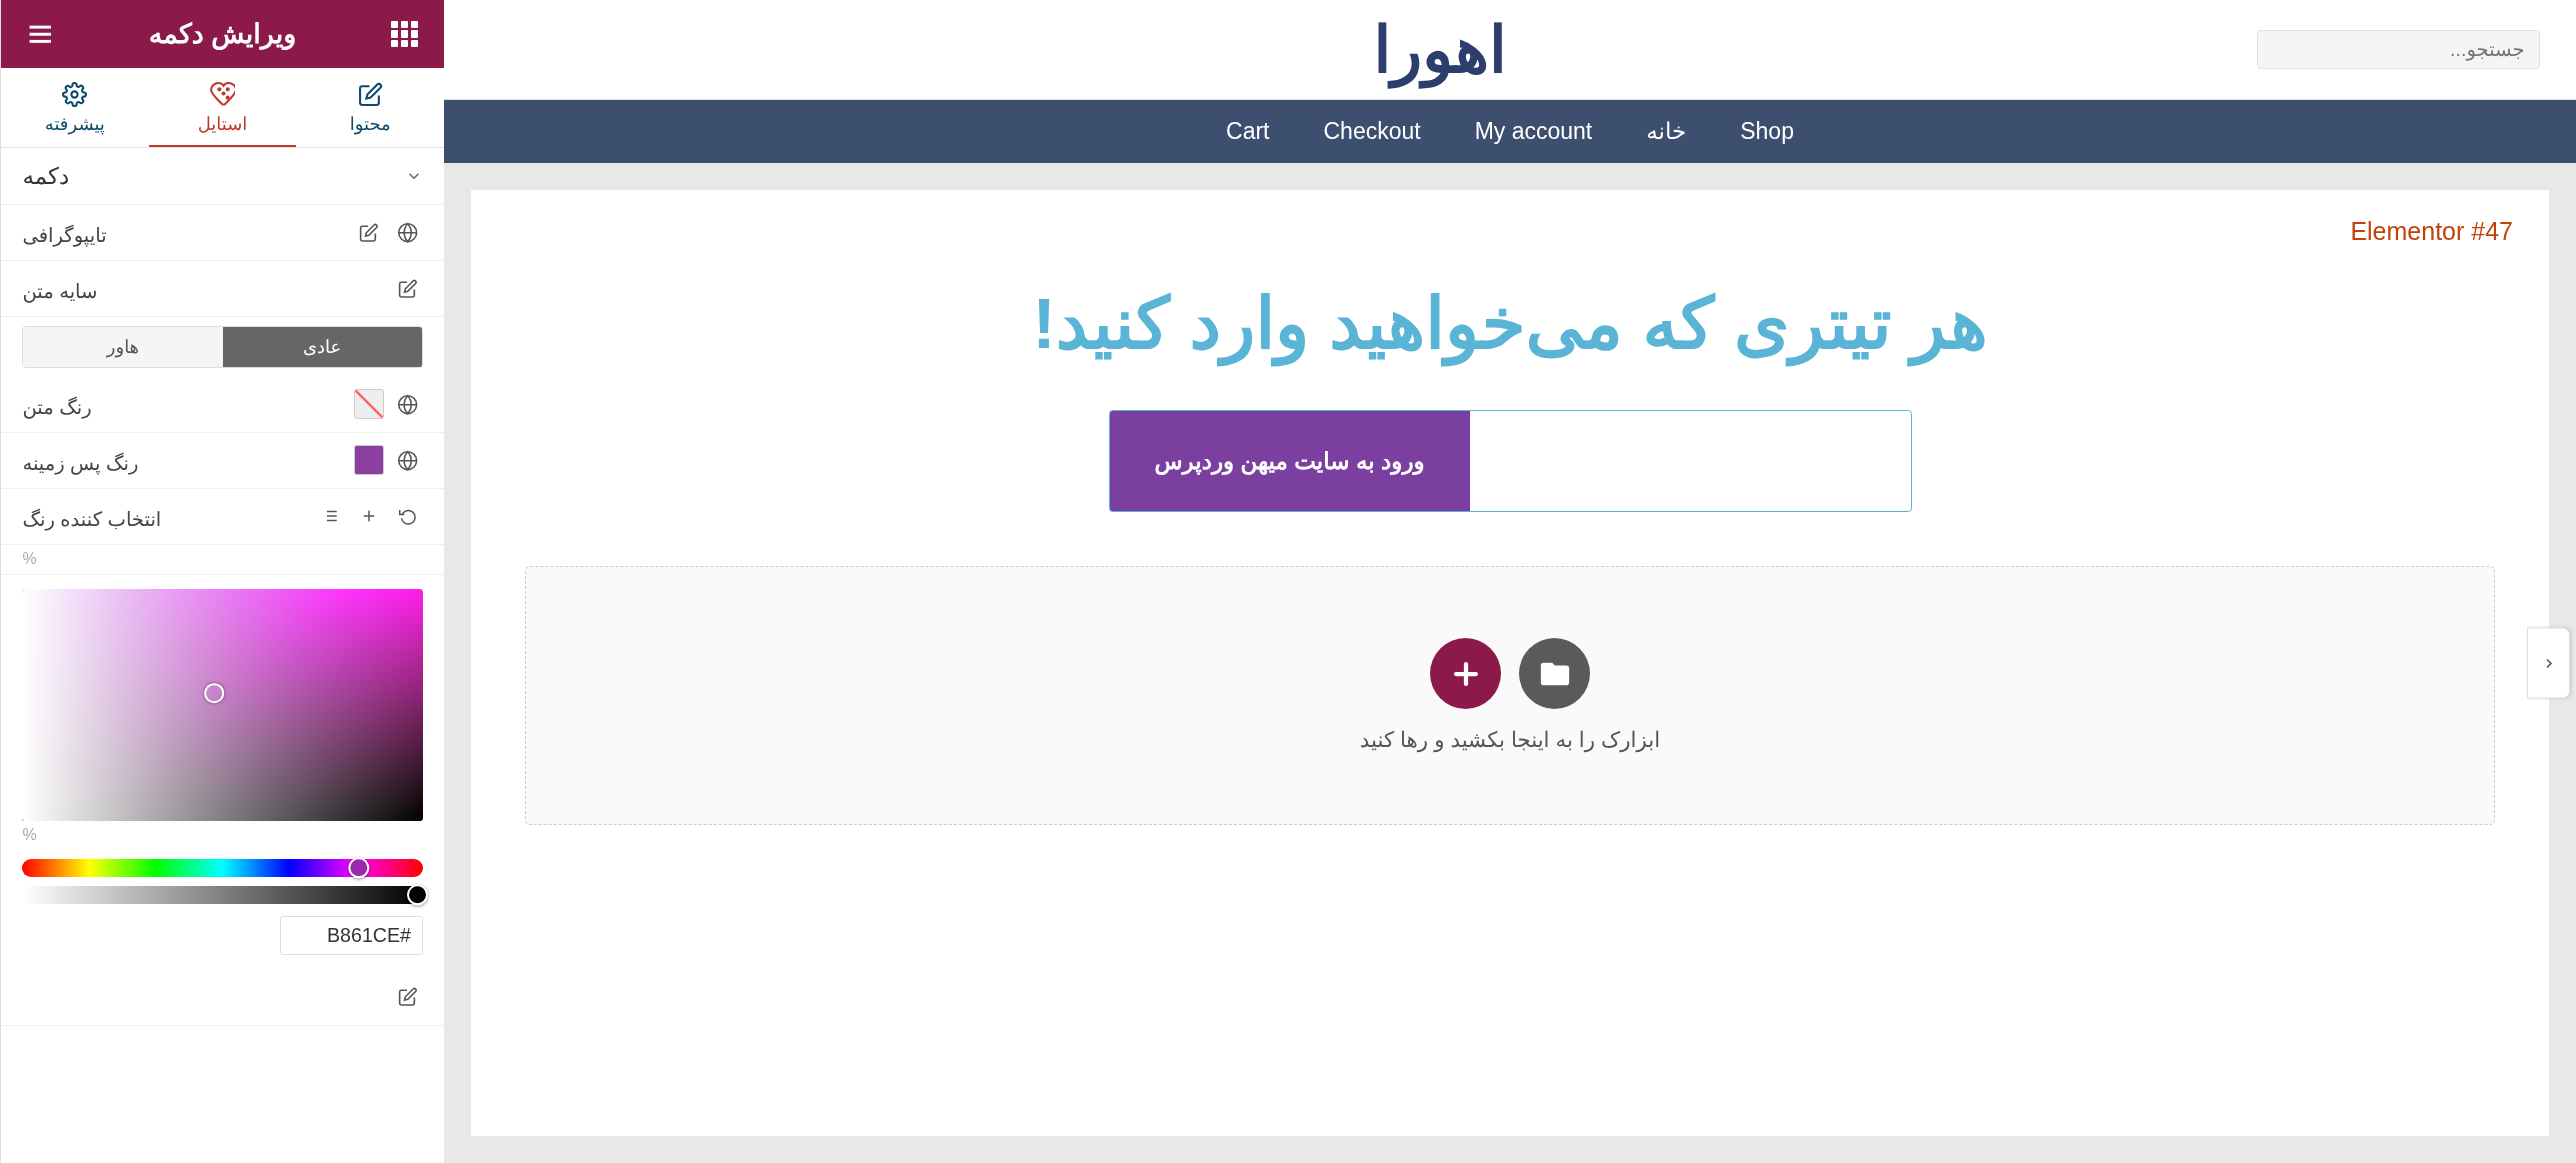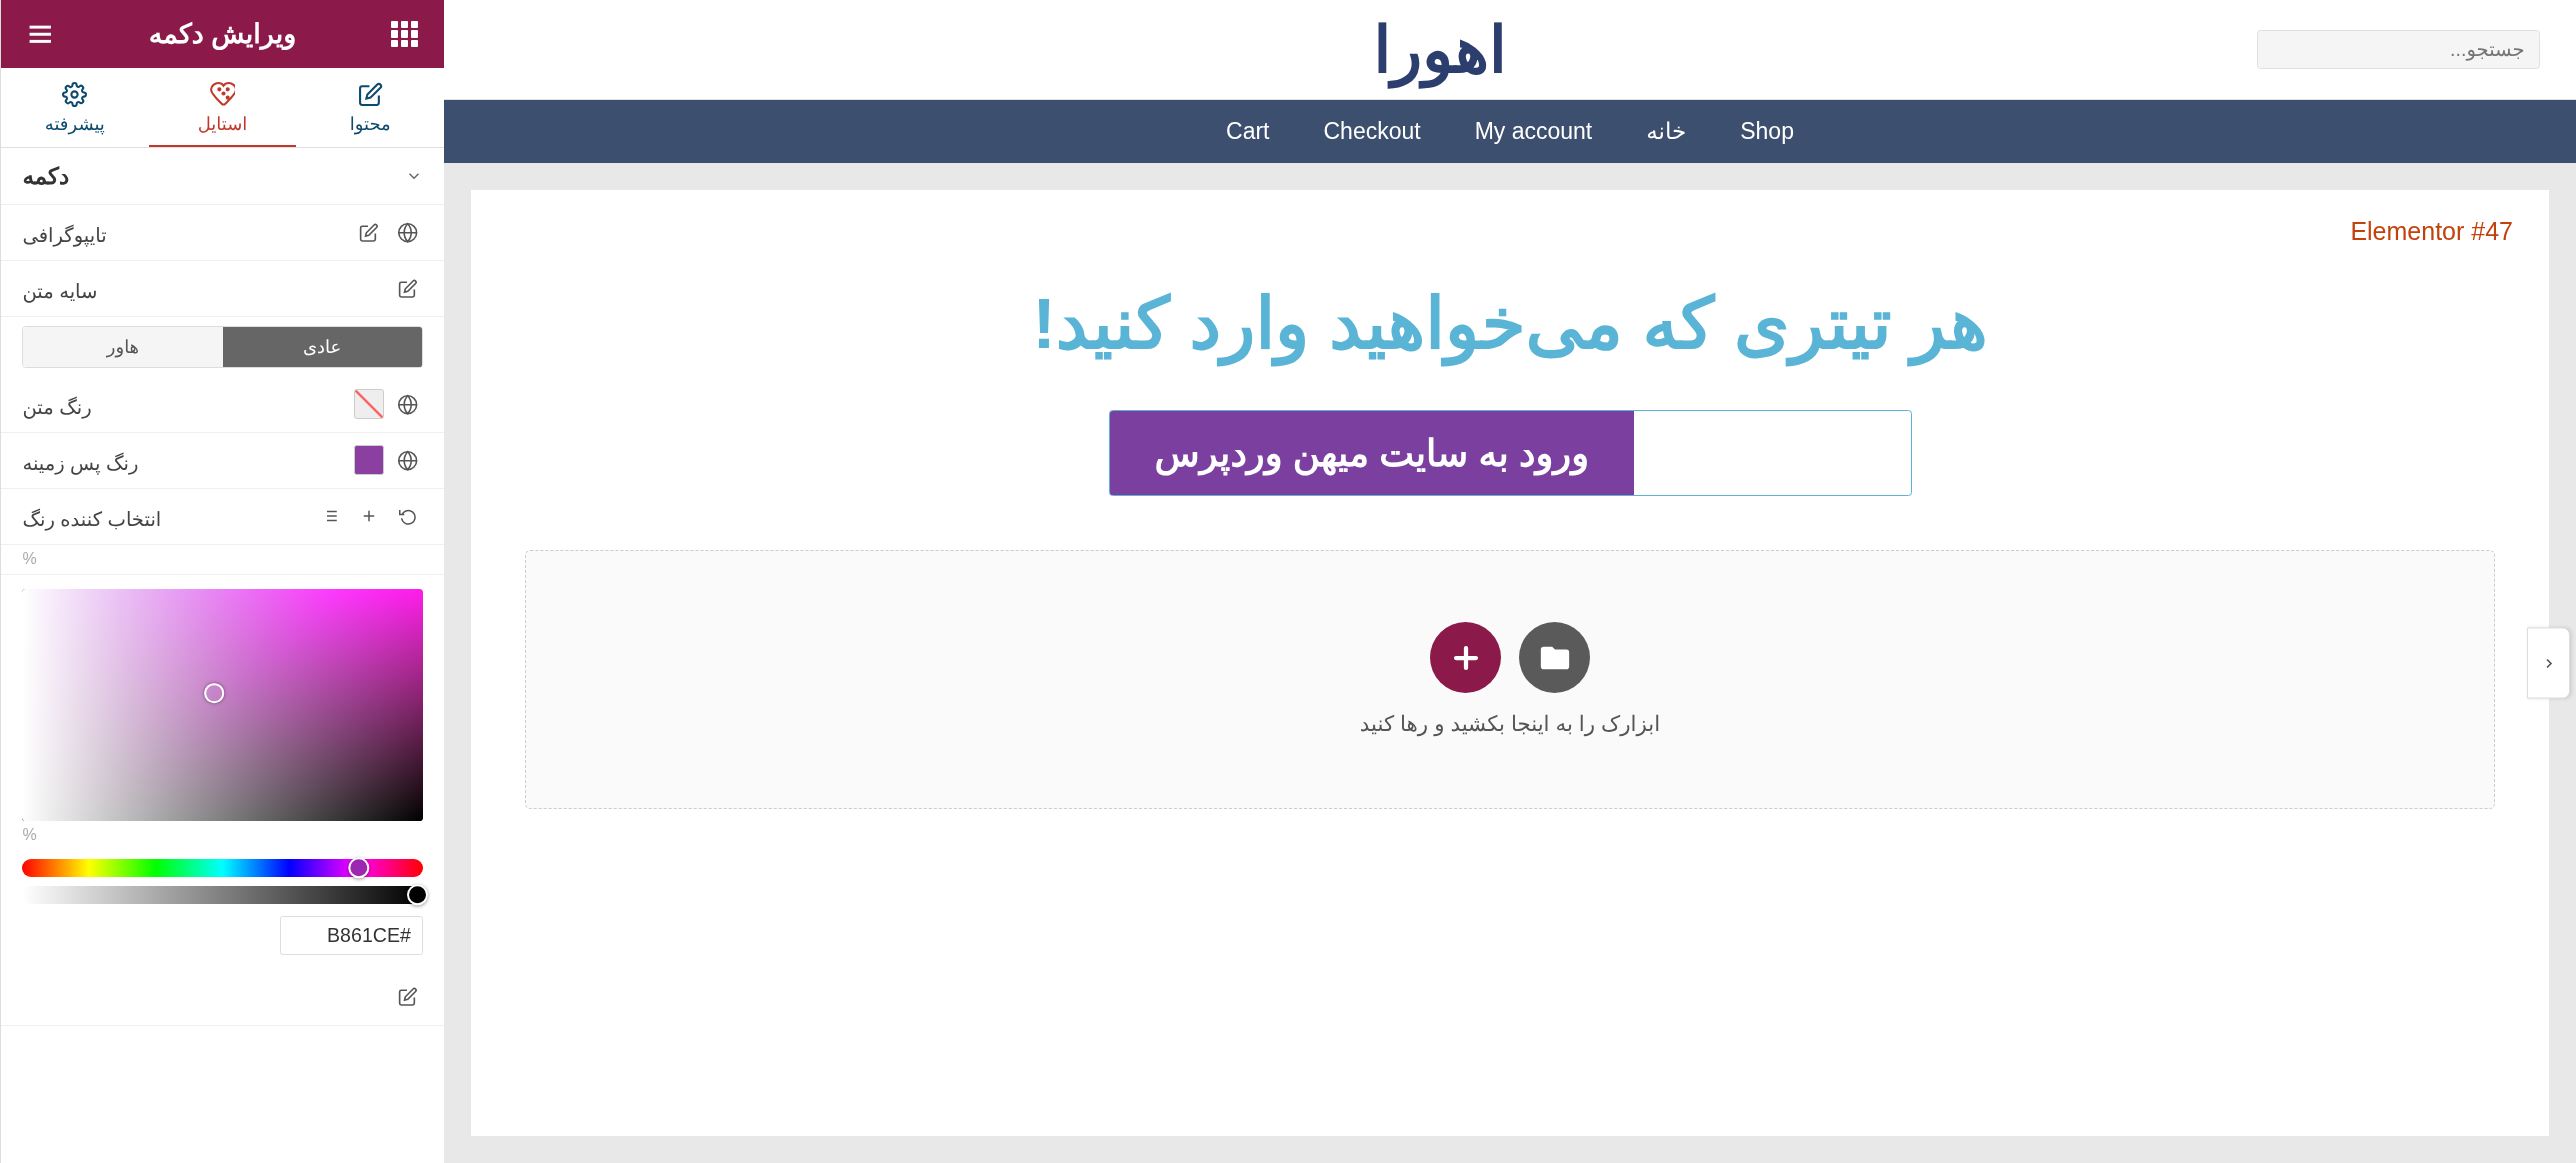--- a/index.html
+++ b/index.html
@@ -125,22 +125,22 @@
       flex: 1;
       height: 80px;
       background: #fff;
     }
 
     .cta-button {
       background: #7b3fa0;
       color: #fff;
       border: none;
       padding: 0 45px;
-      height: 84px;
-      font-size: 37px;
+      height: 100px;
+      font-size: 23px;
       cursor: pointer;
       direction: rtl;
       font-family: Arial, sans-serif;
       font-weight: bold;
       min-width: 339px;
     }
 
     .drop-zone {
       border: 1.8px dashed #ccc;
       border-radius: 5.4px;
@@ -282,21 +282,21 @@
       display: flex;
       align-items: center;
       justify-content: space-between;
       padding: 14.3px 21.4px;
       border-bottom: 0.9px solid #eee;
       cursor: pointer;
     }
 
     .section-header-title {
       font-size: 23px;
-      font-weight: bold;
+      font-weight: normal;
       color: #333;
     }
 
     .section-header svg {
       width: 18px;
       height: 18px;
       color: #666;
     }
 
     .panel-row {

